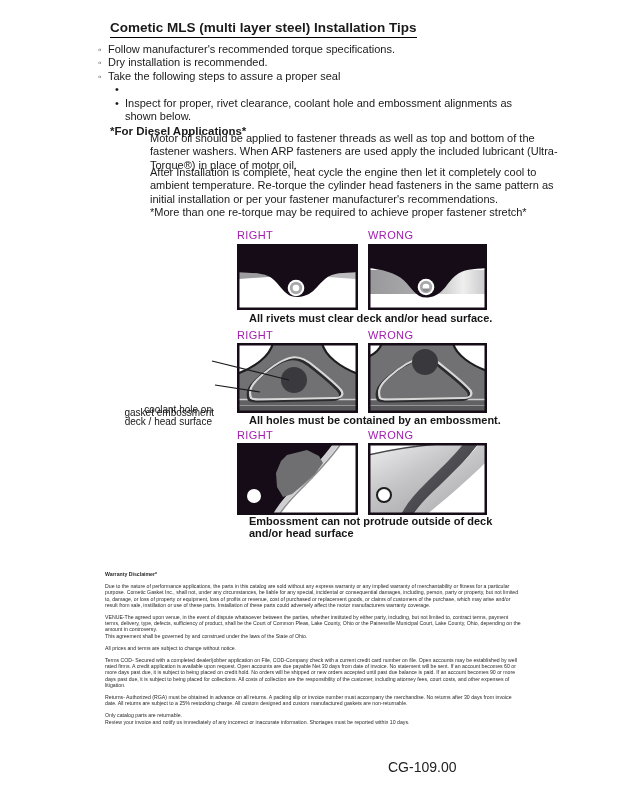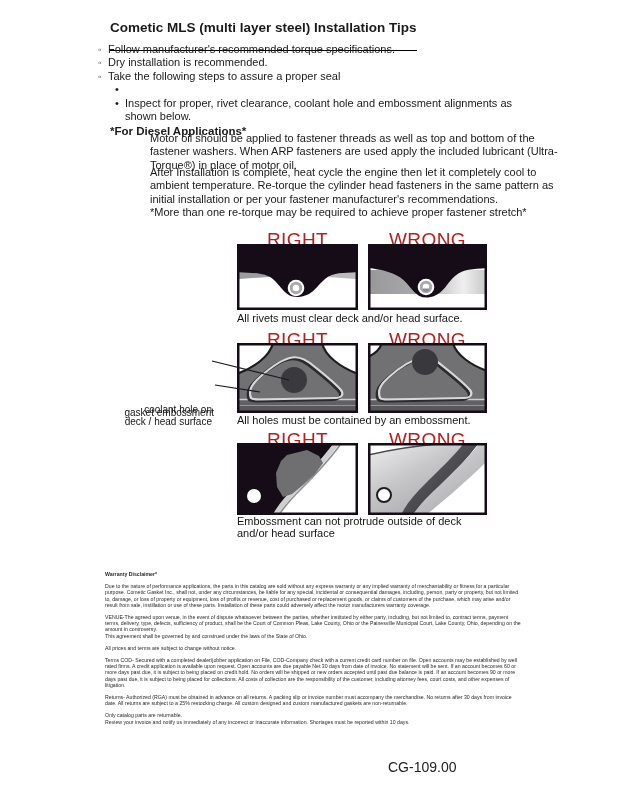--- a/index.html
+++ b/index.html
@@ -1,38 +1,38 @@
 <!DOCTYPE html>
 <html><head>
 <meta charset="utf-8">
 <style>
   html,body { margin:0; padding:0; background:#ffffff; }
   .page {
     position:relative; width:618px; height:800px; background:#fff;
     font-family:"Liberation Sans", sans-serif; color:#1a1a1a; overflow:hidden;
   }
   .doc-title { position:absolute; left:110px; top:20px; font-size:13.5px; font-weight:bold; }
-  .doc-title .u { border-bottom:1.6px solid #000; padding-bottom:15px; }
+  .doc-title .u { border-bottom:1.6px solid #000; padding-bottom:2px; }
 
   .tips { position:absolute; left:98px; top:43px; width:424px; font-size:11px; line-height:13.4px; }
   .b-row { display:flex; }
   .b-marker { width:10px; flex:0 0 10px; }
   .b-marker.open { font-size:10px; }
   .b-sub { margin-left:17px; }
 
   .diesel-h { position:absolute; left:110px; top:125px; font-size:11.5px; font-weight:bold; }
   .body-para { position:absolute; left:110px; width:416px; font-size:11px; line-height:13.4px;margin-left:40px; }
   .p1 { top:132px; }
   .p2 { top:166px; }
   .note { top:206px; }
 
-  .fig-label { position:absolute; font-size:19px; letter-spacing:0.4px; text-align:center; color:#b91c1c; }
+  .fig-label { position:absolute; font-size:11px; letter-spacing:0.4px; text-align:left; color:#a21caf; }
   .panel { position:absolute; }
   .panel svg { display:block; width:100%; height:100%; }
-  .caption { position:absolute; left:237px; font-size:11px; line-height:11.5px; color:#161616; }
+  .caption { position:absolute; left:249px; font-size:11px; line-height:11.5px; color:#161616;font-weight:bold; }
 
   .callout { position:absolute; text-align:right; font-size:10px; line-height:11.5px; color:#161616; }
   .leader-overlay { position:absolute; left:100px; top:340px; width:272px; height:78px; z-index:5; pointer-events:none; }
 
   .disc { position:absolute; left:105px; top:571px; width:417px; font-size:5.2px; line-height:6.2px; color:#2a2a2a; }
   .disc .dh { font-weight:bold; margin:0 0 6px 0; }
   .disc p { margin:0 0 6px 0; }
   .disc p.tight { margin:0; }
 
   .page-code { position:absolute; left:388px; top:759px; font-size:14px; color:#222; }

